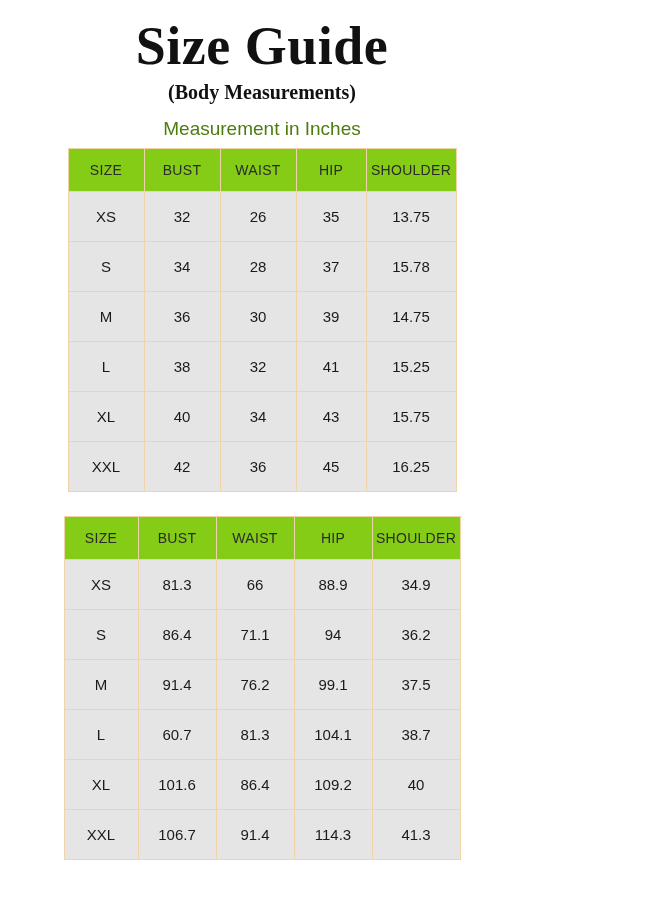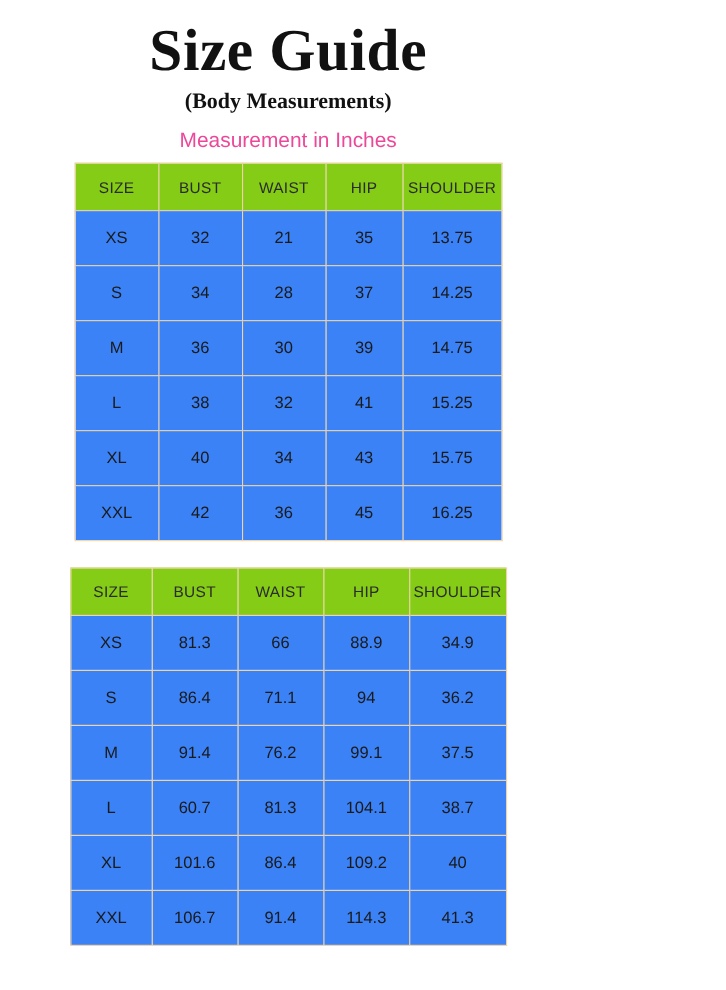--- a/index.html
+++ b/index.html
@@ -39,21 +39,21 @@
     font-size: 20px;
     line-height: 1.15;
     color: #111111;
     text-align: center;
     margin: 4px 0 14px 0;
   }
   .section-heading {
     font-family: "Liberation Sans", sans-serif;
     font-size: 19px;
     font-weight: normal;
-    color: #ec4899;
+    color: #4d7c0f;
     text-align: center;
     margin: 0 0 8px 0;
   }
   .table-wrap {
     width: 100%;
     display: flex;
     justify-content: center;
   }
   table.size-table {
     border-collapse: collapse;
@@ -68,21 +68,21 @@
     color: #1a1a1a;
   }
   table.size-table thead th {
     background: #84cc16;
     font-size: 14px;
     letter-spacing: 0.3px;
     height: 40px;
     color: #2b2b2b;
   }
   table.size-table tbody td {
-    background: #3b82f6;
+    background: #e5e5e5;
     font-size: 15px;
     height: 47px;
   }
   .t-inches { width: 388px; margin-bottom: 0; }
   .t-cm { width: 396px; }
   .t-inches col.c-size { width: 76px; }
   .t-inches col.c-bust { width: 76px; }
   .t-inches col.c-waist { width: 76px; }
   .t-inches col.c-hip { width: 70px; }
   .t-inches col.c-shoulder { width: 90px; }
@@ -118,30 +118,30 @@
           <th>BUST</th>
           <th>WAIST</th>
           <th>HIP</th>
           <th>SHOULDER</th>
         </tr>
       </thead>
       <tbody>
         <tr>
           <td>XS</td>
           <td>32</td>
-          <td>21</td>
+          <td>26</td>
           <td>35</td>
           <td>13.75</td>
         </tr>
         <tr>
           <td>S</td>
           <td>34</td>
           <td>28</td>
           <td>37</td>
-          <td>14.25</td>
+          <td>15.78</td>
         </tr>
         <tr>
           <td>M</td>
           <td>36</td>
           <td>30</td>
           <td>39</td>
           <td>14.75</td>
         </tr>
         <tr>
           <td>L</td>

